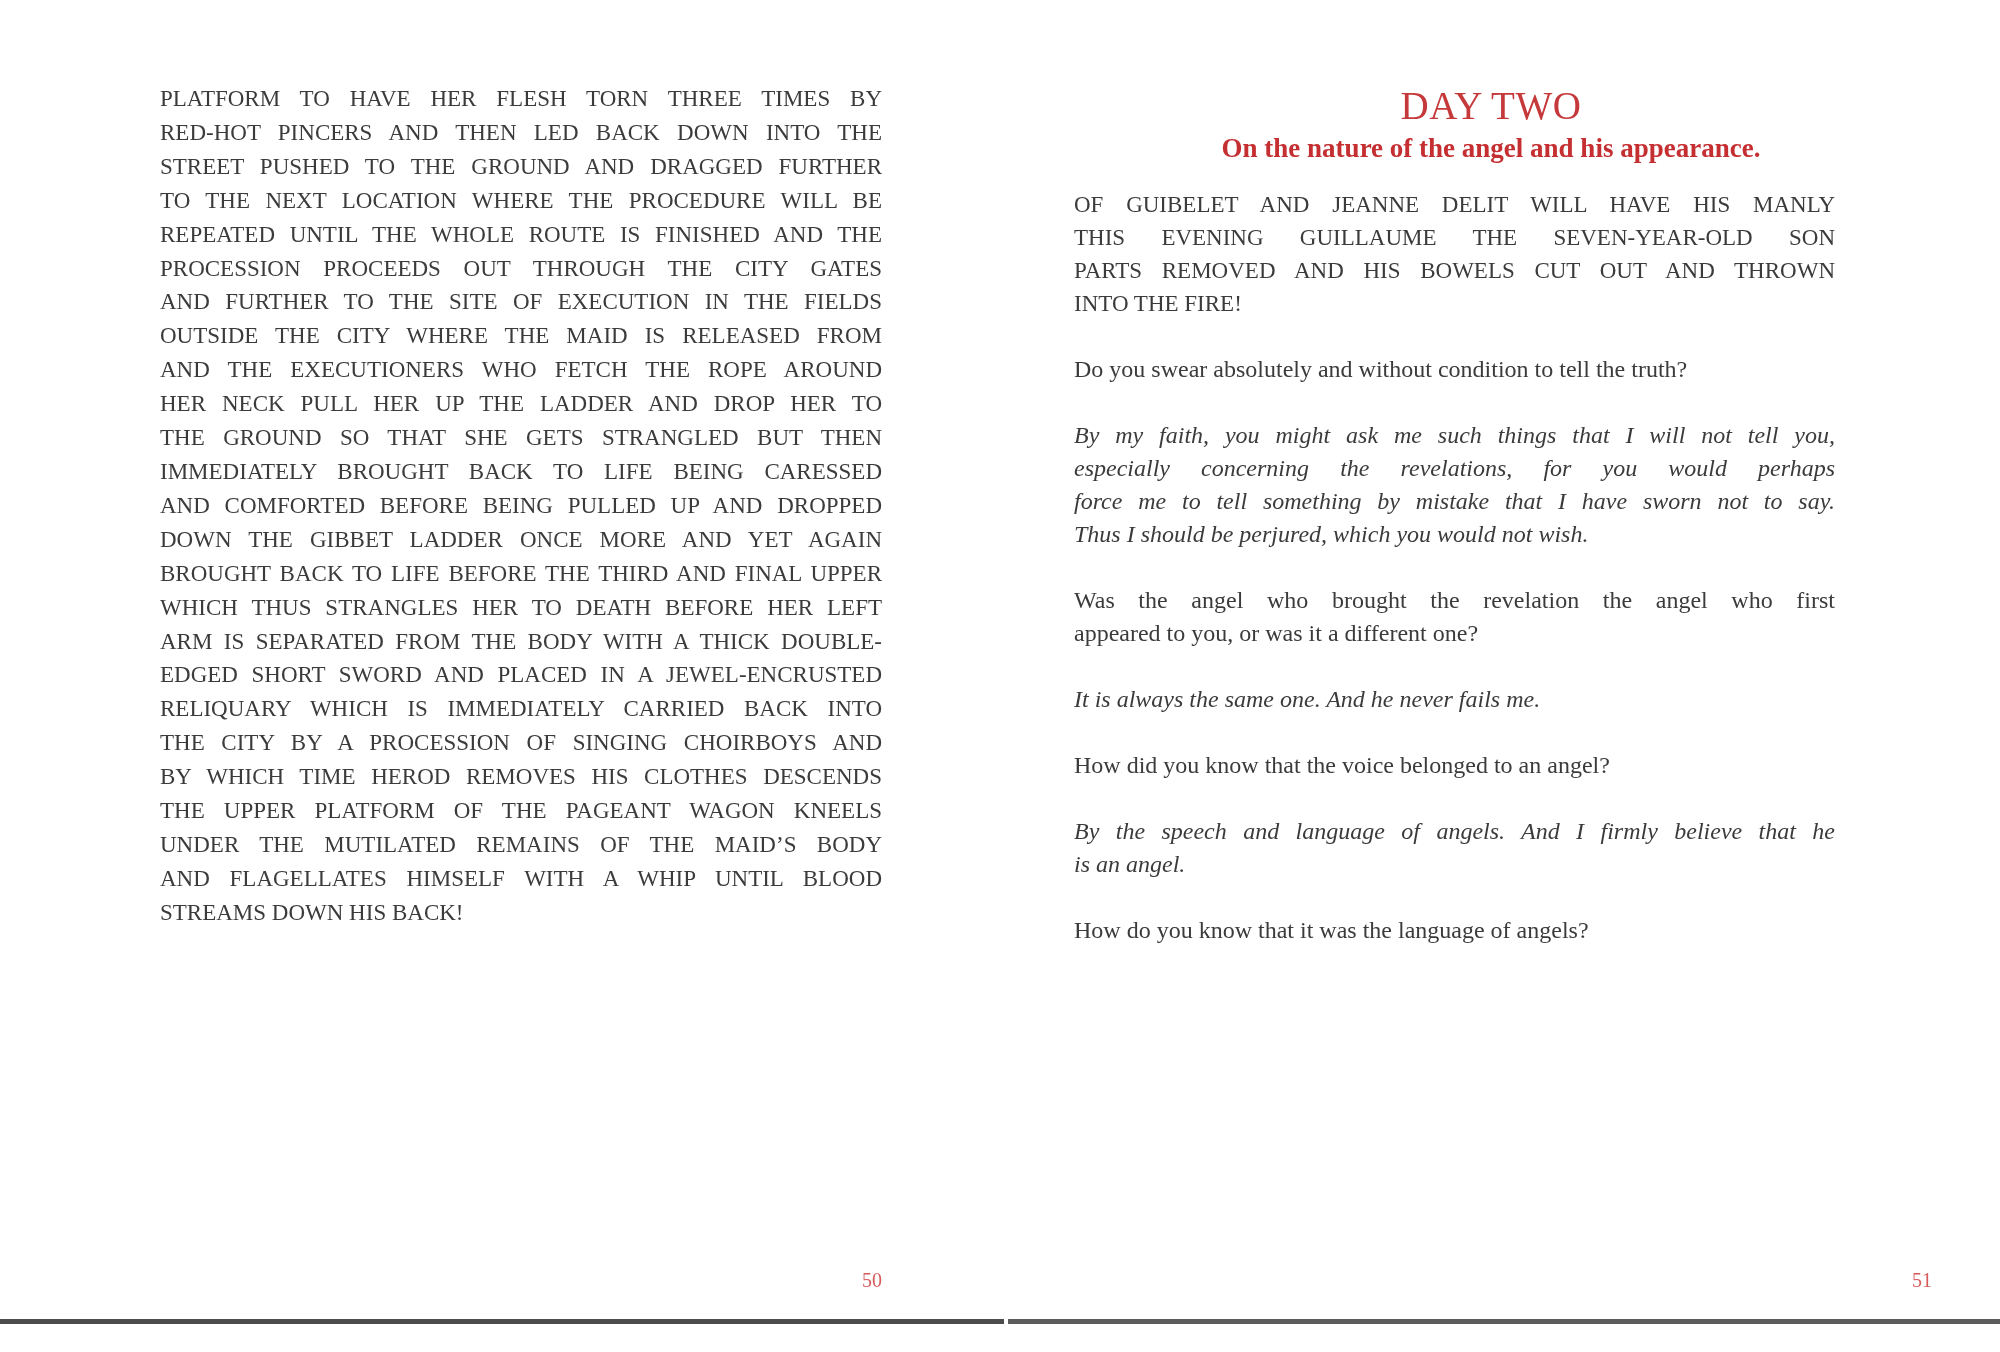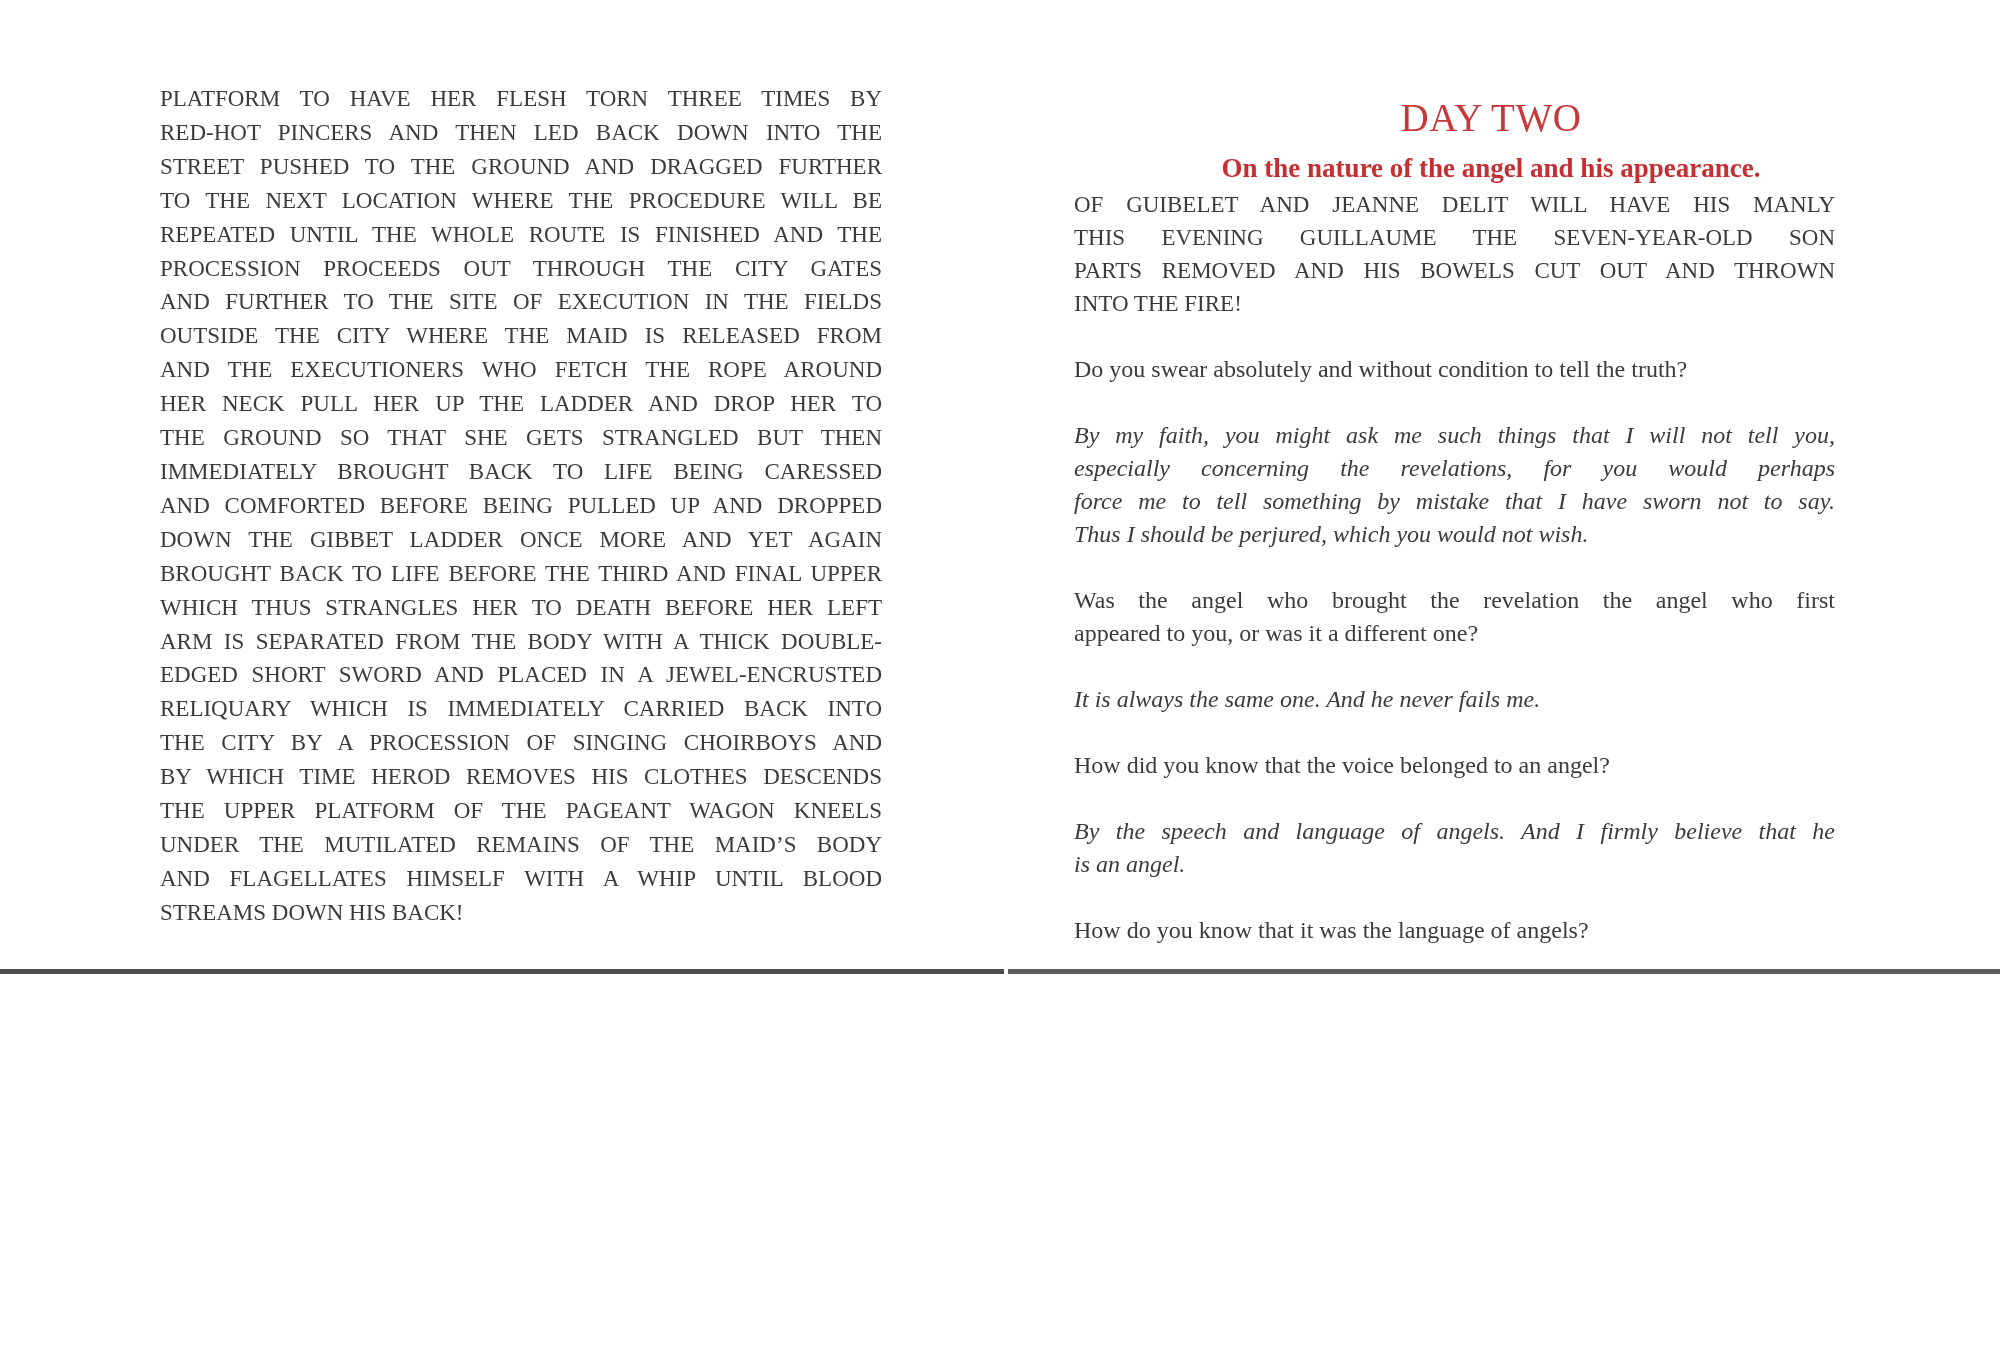--- a/index.html
+++ b/index.html
@@ -1,39 +1,39 @@
 <!DOCTYPE html>
 <html><head>
 <meta charset="utf-8">
 <style>
   html,body{margin:0;padding:0;background:#ffffff;}
   .spread{
     position:relative;
-    width:2000px;height:974px;
+    width:2000px;height:1324px;
     background:#ffffff;
     font-family:"Liberation Serif","DejaVu Serif",serif;
     color:#3b3b3b;
     overflow:hidden;
   }
   
   .left-text{
     position:absolute;left:160px;top:82px;width:722px;
     font-size:23px;line-height:33.9px;
   }
   .line{white-space:nowrap;}
   .line.j{text-align:justify;text-align-last:justify;}
   .line.last{text-align:left;text-align-last:left;}
   
   .right-head{
     position:absolute;left:1026px;top:84px;width:930px;
     text-align:center;
   }
   .chapter-title{
     font-size:39px;line-height:44px;font-weight:normal;
-    color:#c5393b;margin:12px;letter-spacing:0.5px;
+    color:#c5393b;margin:0;letter-spacing:0.5px;
   }
   .chapter-subtitle{
     font-size:27px;line-height:32px;font-weight:bold;
     color:#c52f31;margin:4px 0 0 0;
   }
   .right-body{
     position:absolute;left:1074px;top:188px;width:761px;
     line-height:33px;
   }
   .para{margin:0 0 33px 0;}

